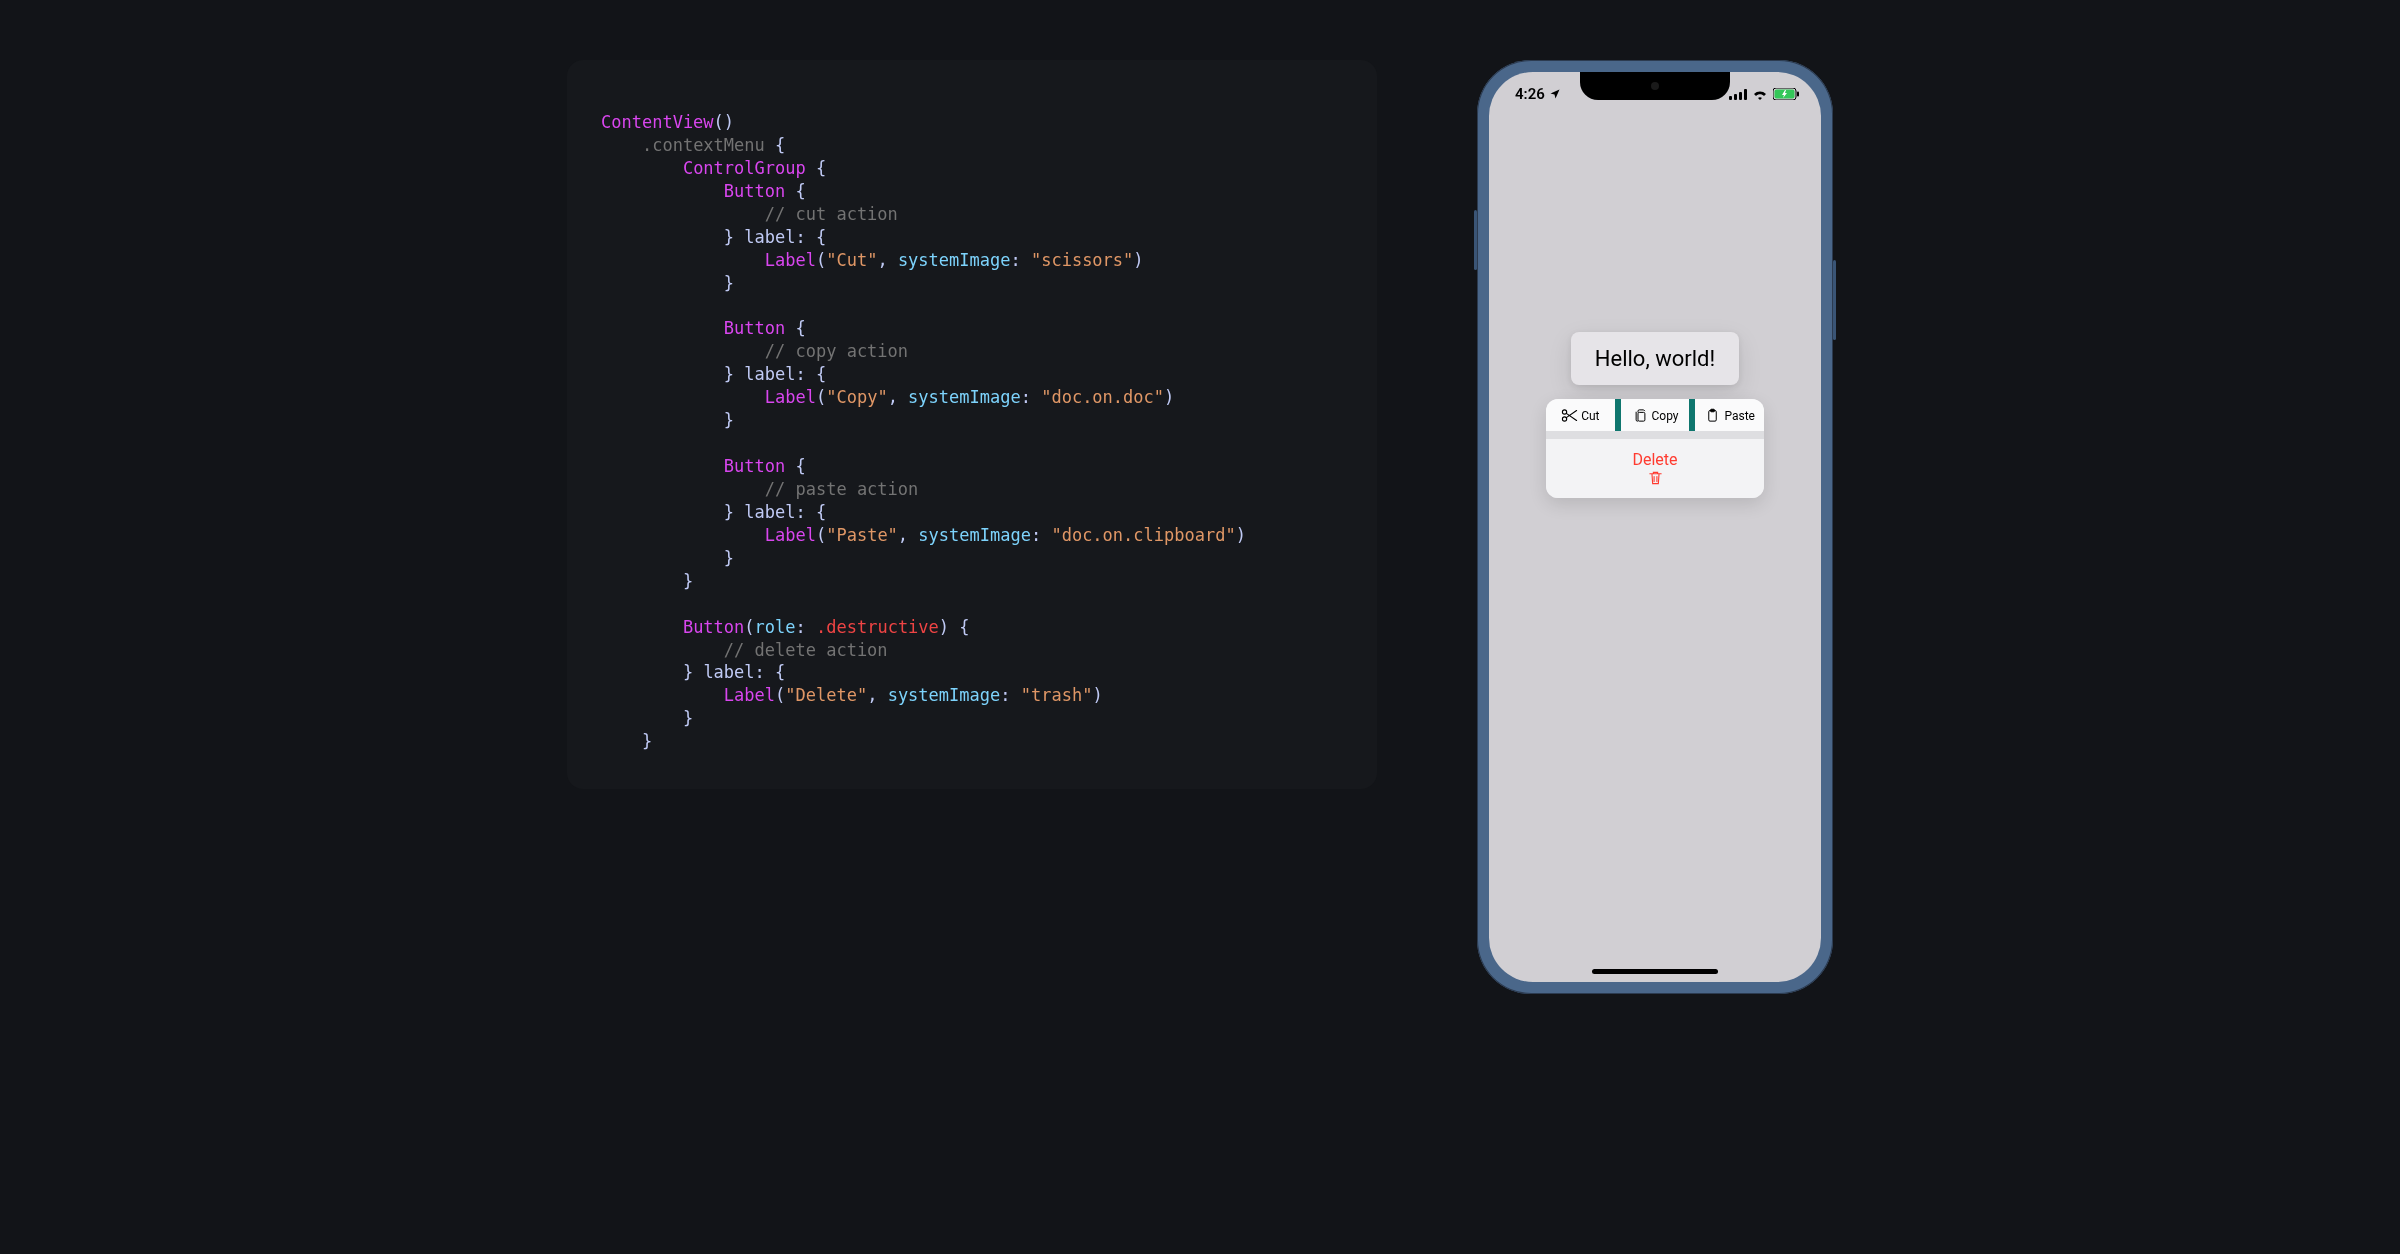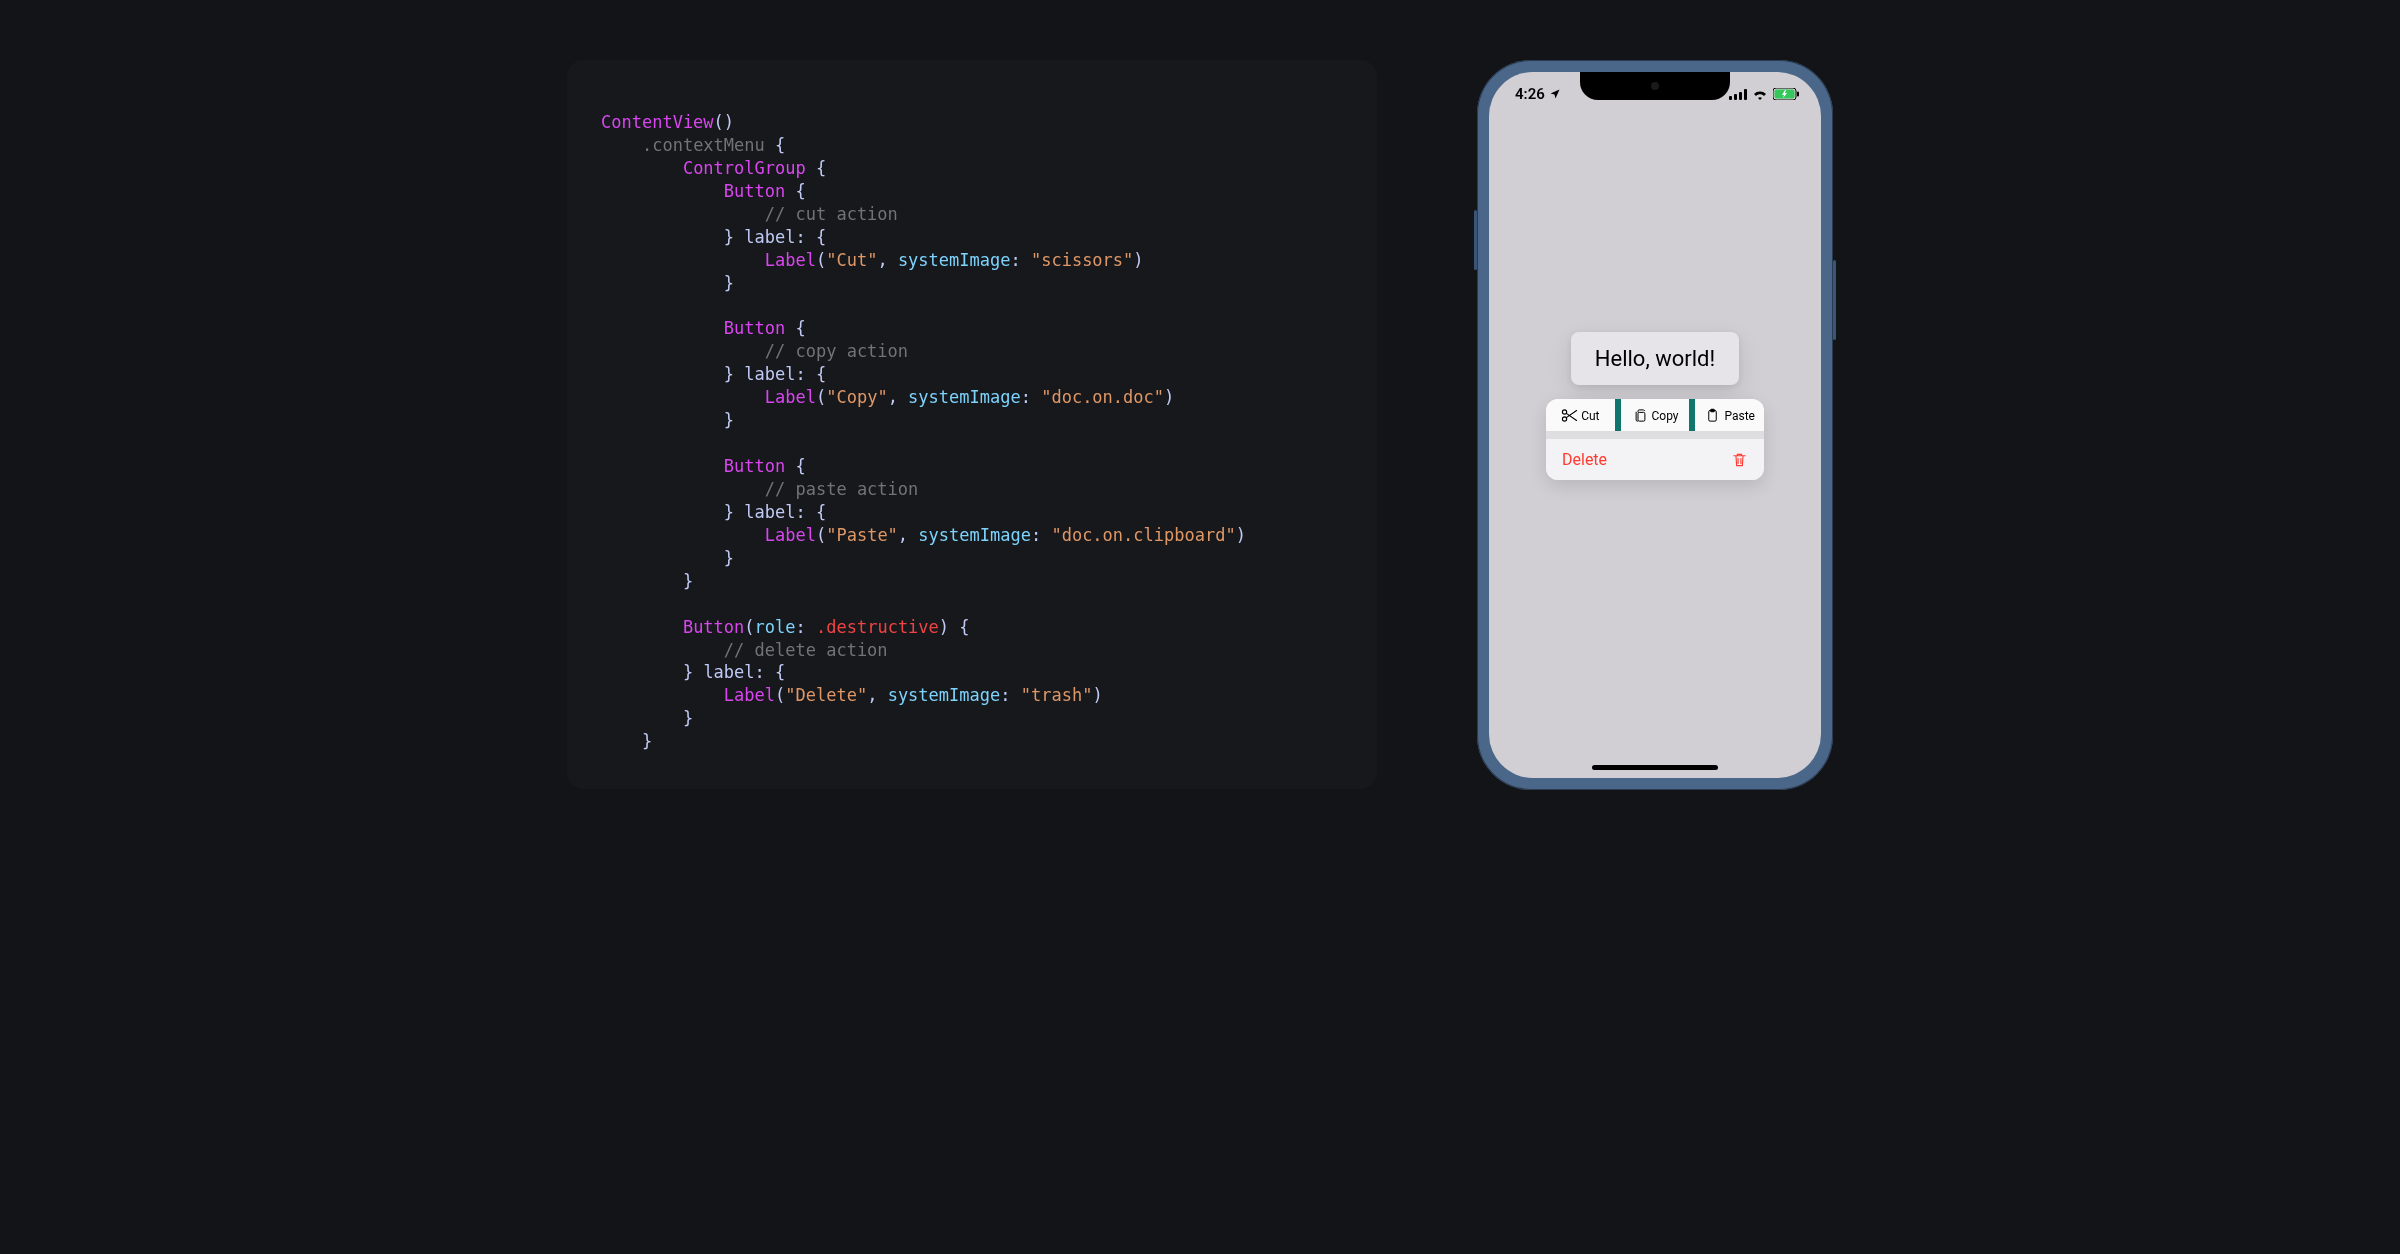--- a/index.html
+++ b/index.html
@@ -32,21 +32,21 @@
   .tok-key     { color: #c0caf5; }   
   .tok-arg     { color: #7dd3fc; }   
   .tok-enum    { color: #ef4444; }   
   .tok-str     { color: #e09766; }   
   .tok-comment { color: #737373; }
   .tok-punc    { color: #c0caf5; }
 
   
   .phone {
     width: 356px;
-    height: 730px;
+    height: 934px;
     background: #4a678a;
     border-radius: 54px;
     padding: 12px;
     position: relative;
     box-shadow: 0 0 0 1px #2c3b50 inset;
   }
   .phone::before, .phone::after {
     content: "";
     position: absolute;
     background: #3a5576;
@@ -170,20 +170,21 @@
     background: #dedee1;
   }
 
   .menu-row {
     display: flex;
     align-items: center;
     justify-content: space-between;
     padding: 11px 16px;
     background: #f3f3f5;
     font-size: 16px;
+    flex-direction: column;
   }
   .menu-row.destructive { color: #ff3b30; }
   .menu-row.destructive svg { stroke: #ff3b30; }
   .menu-row svg { width: 17px; height: 18px; }
 
 </style>
 </head>
 <body>
 
 <div class="code-panel">

